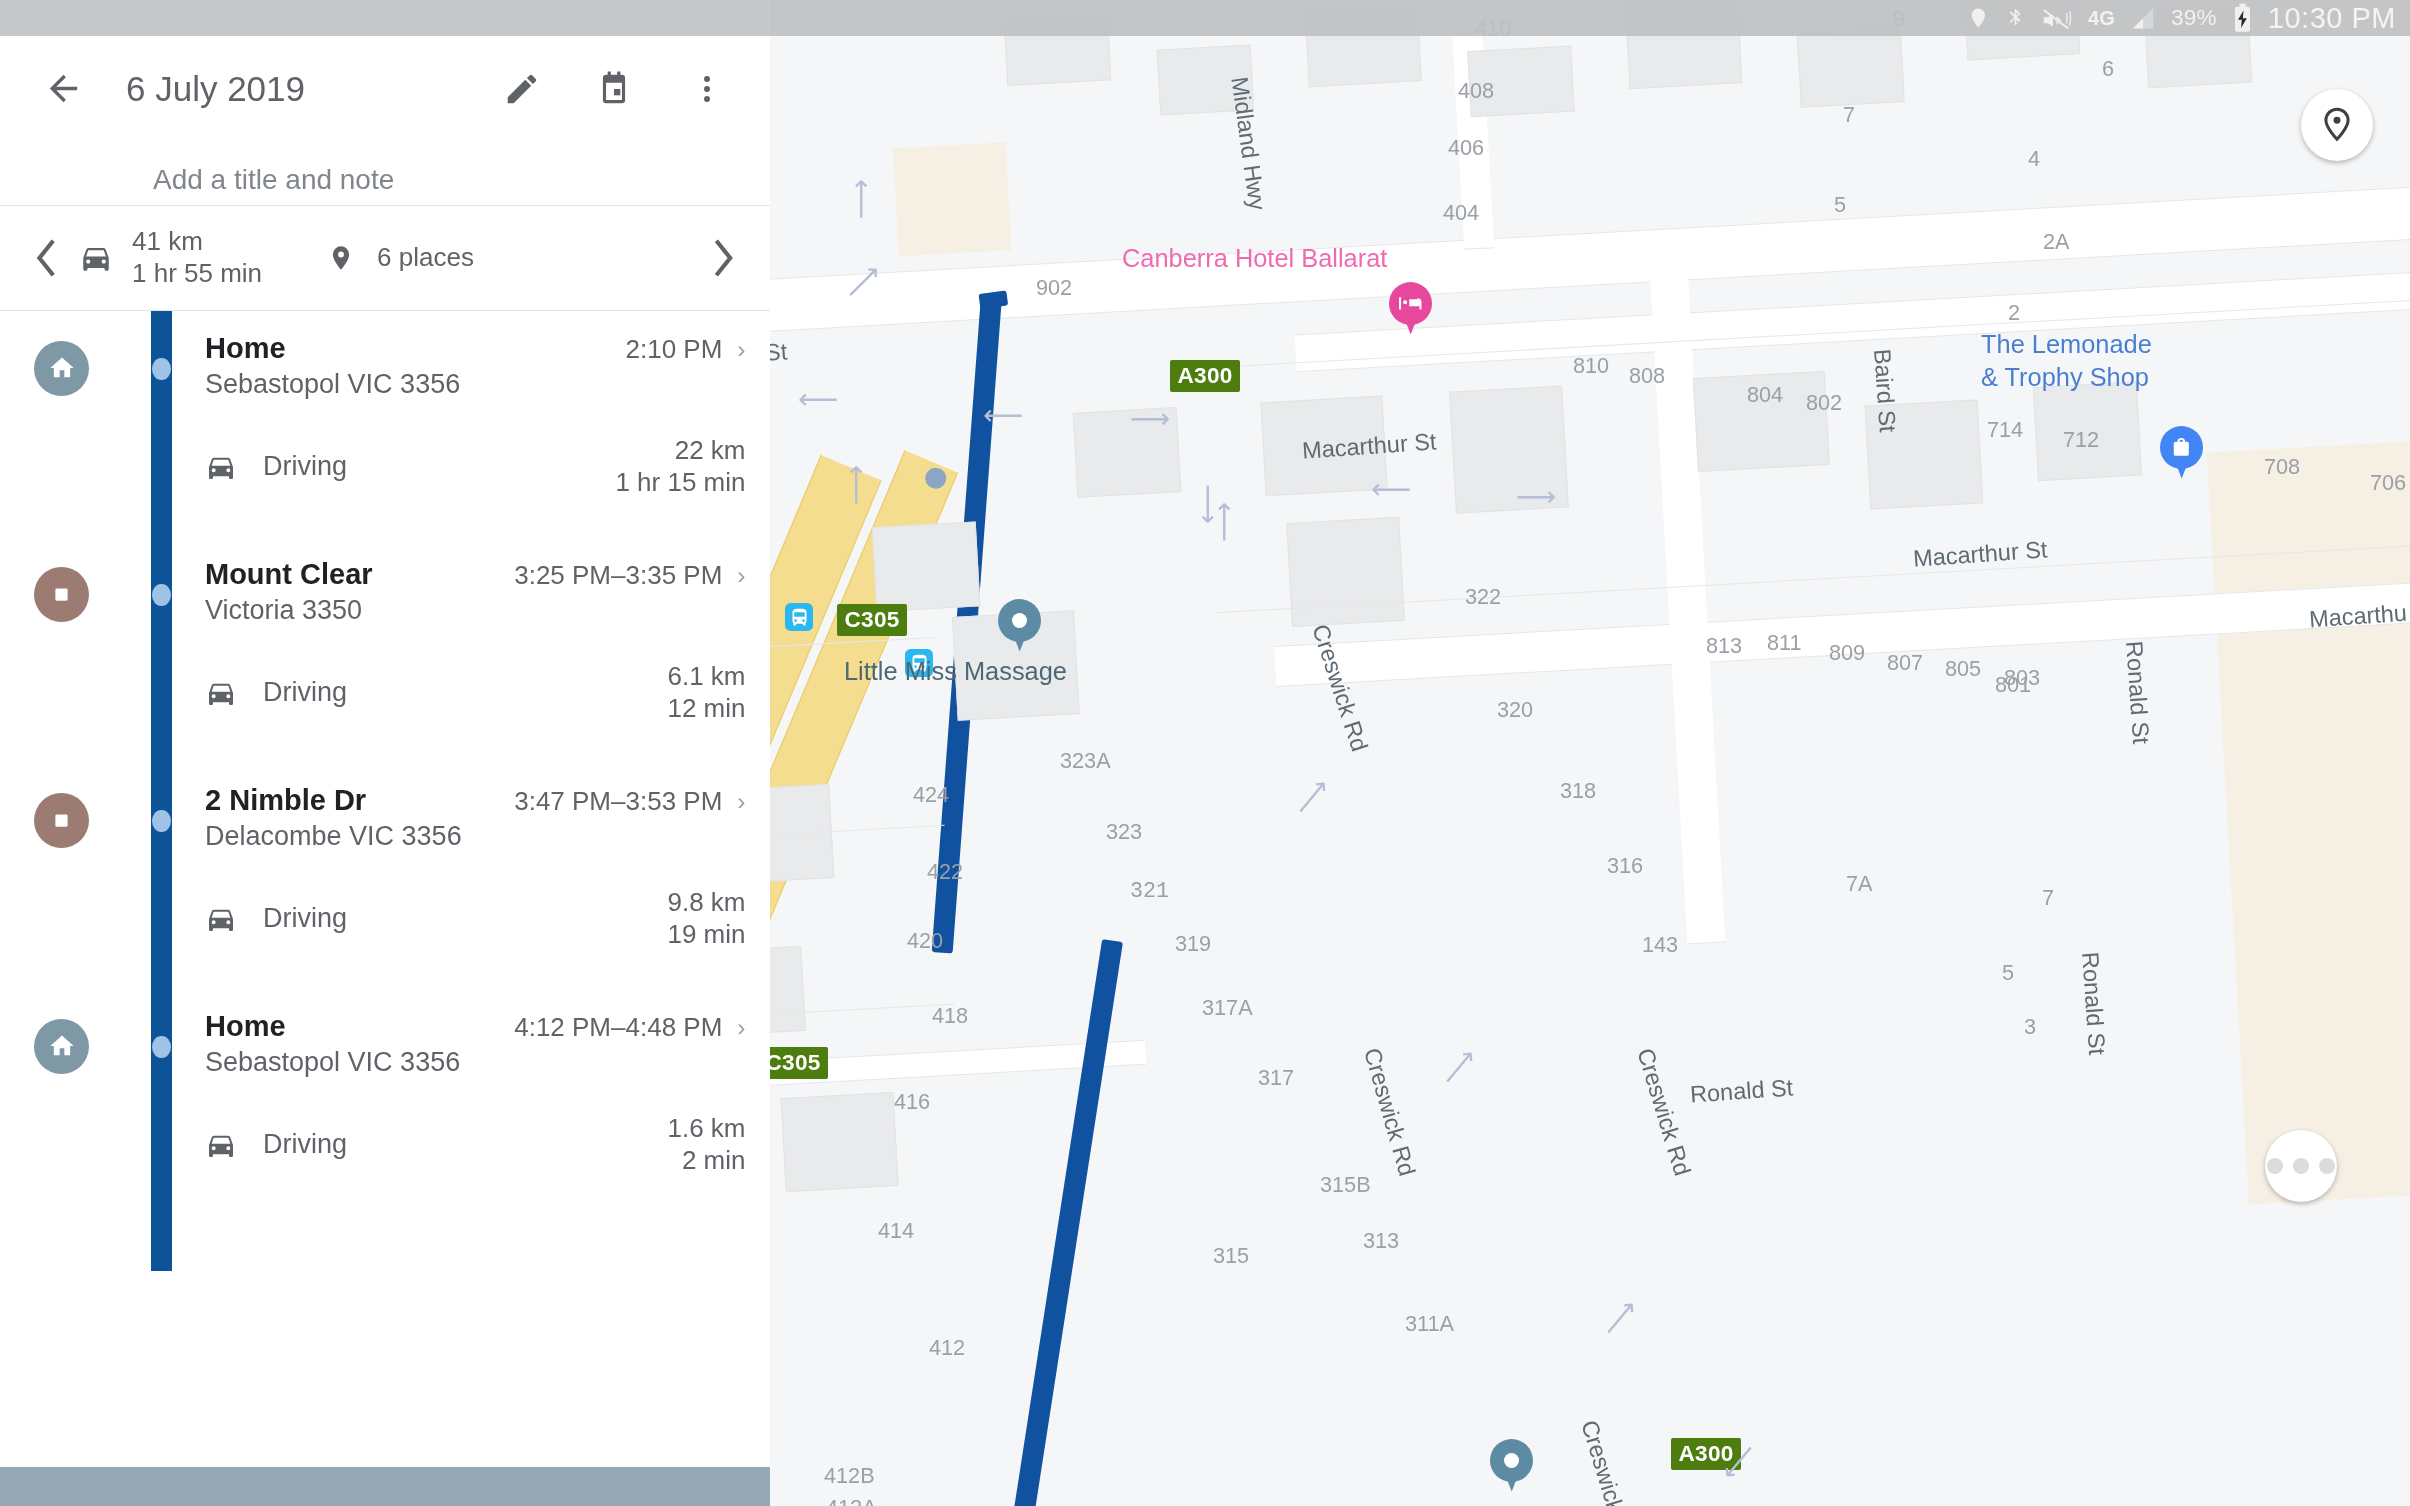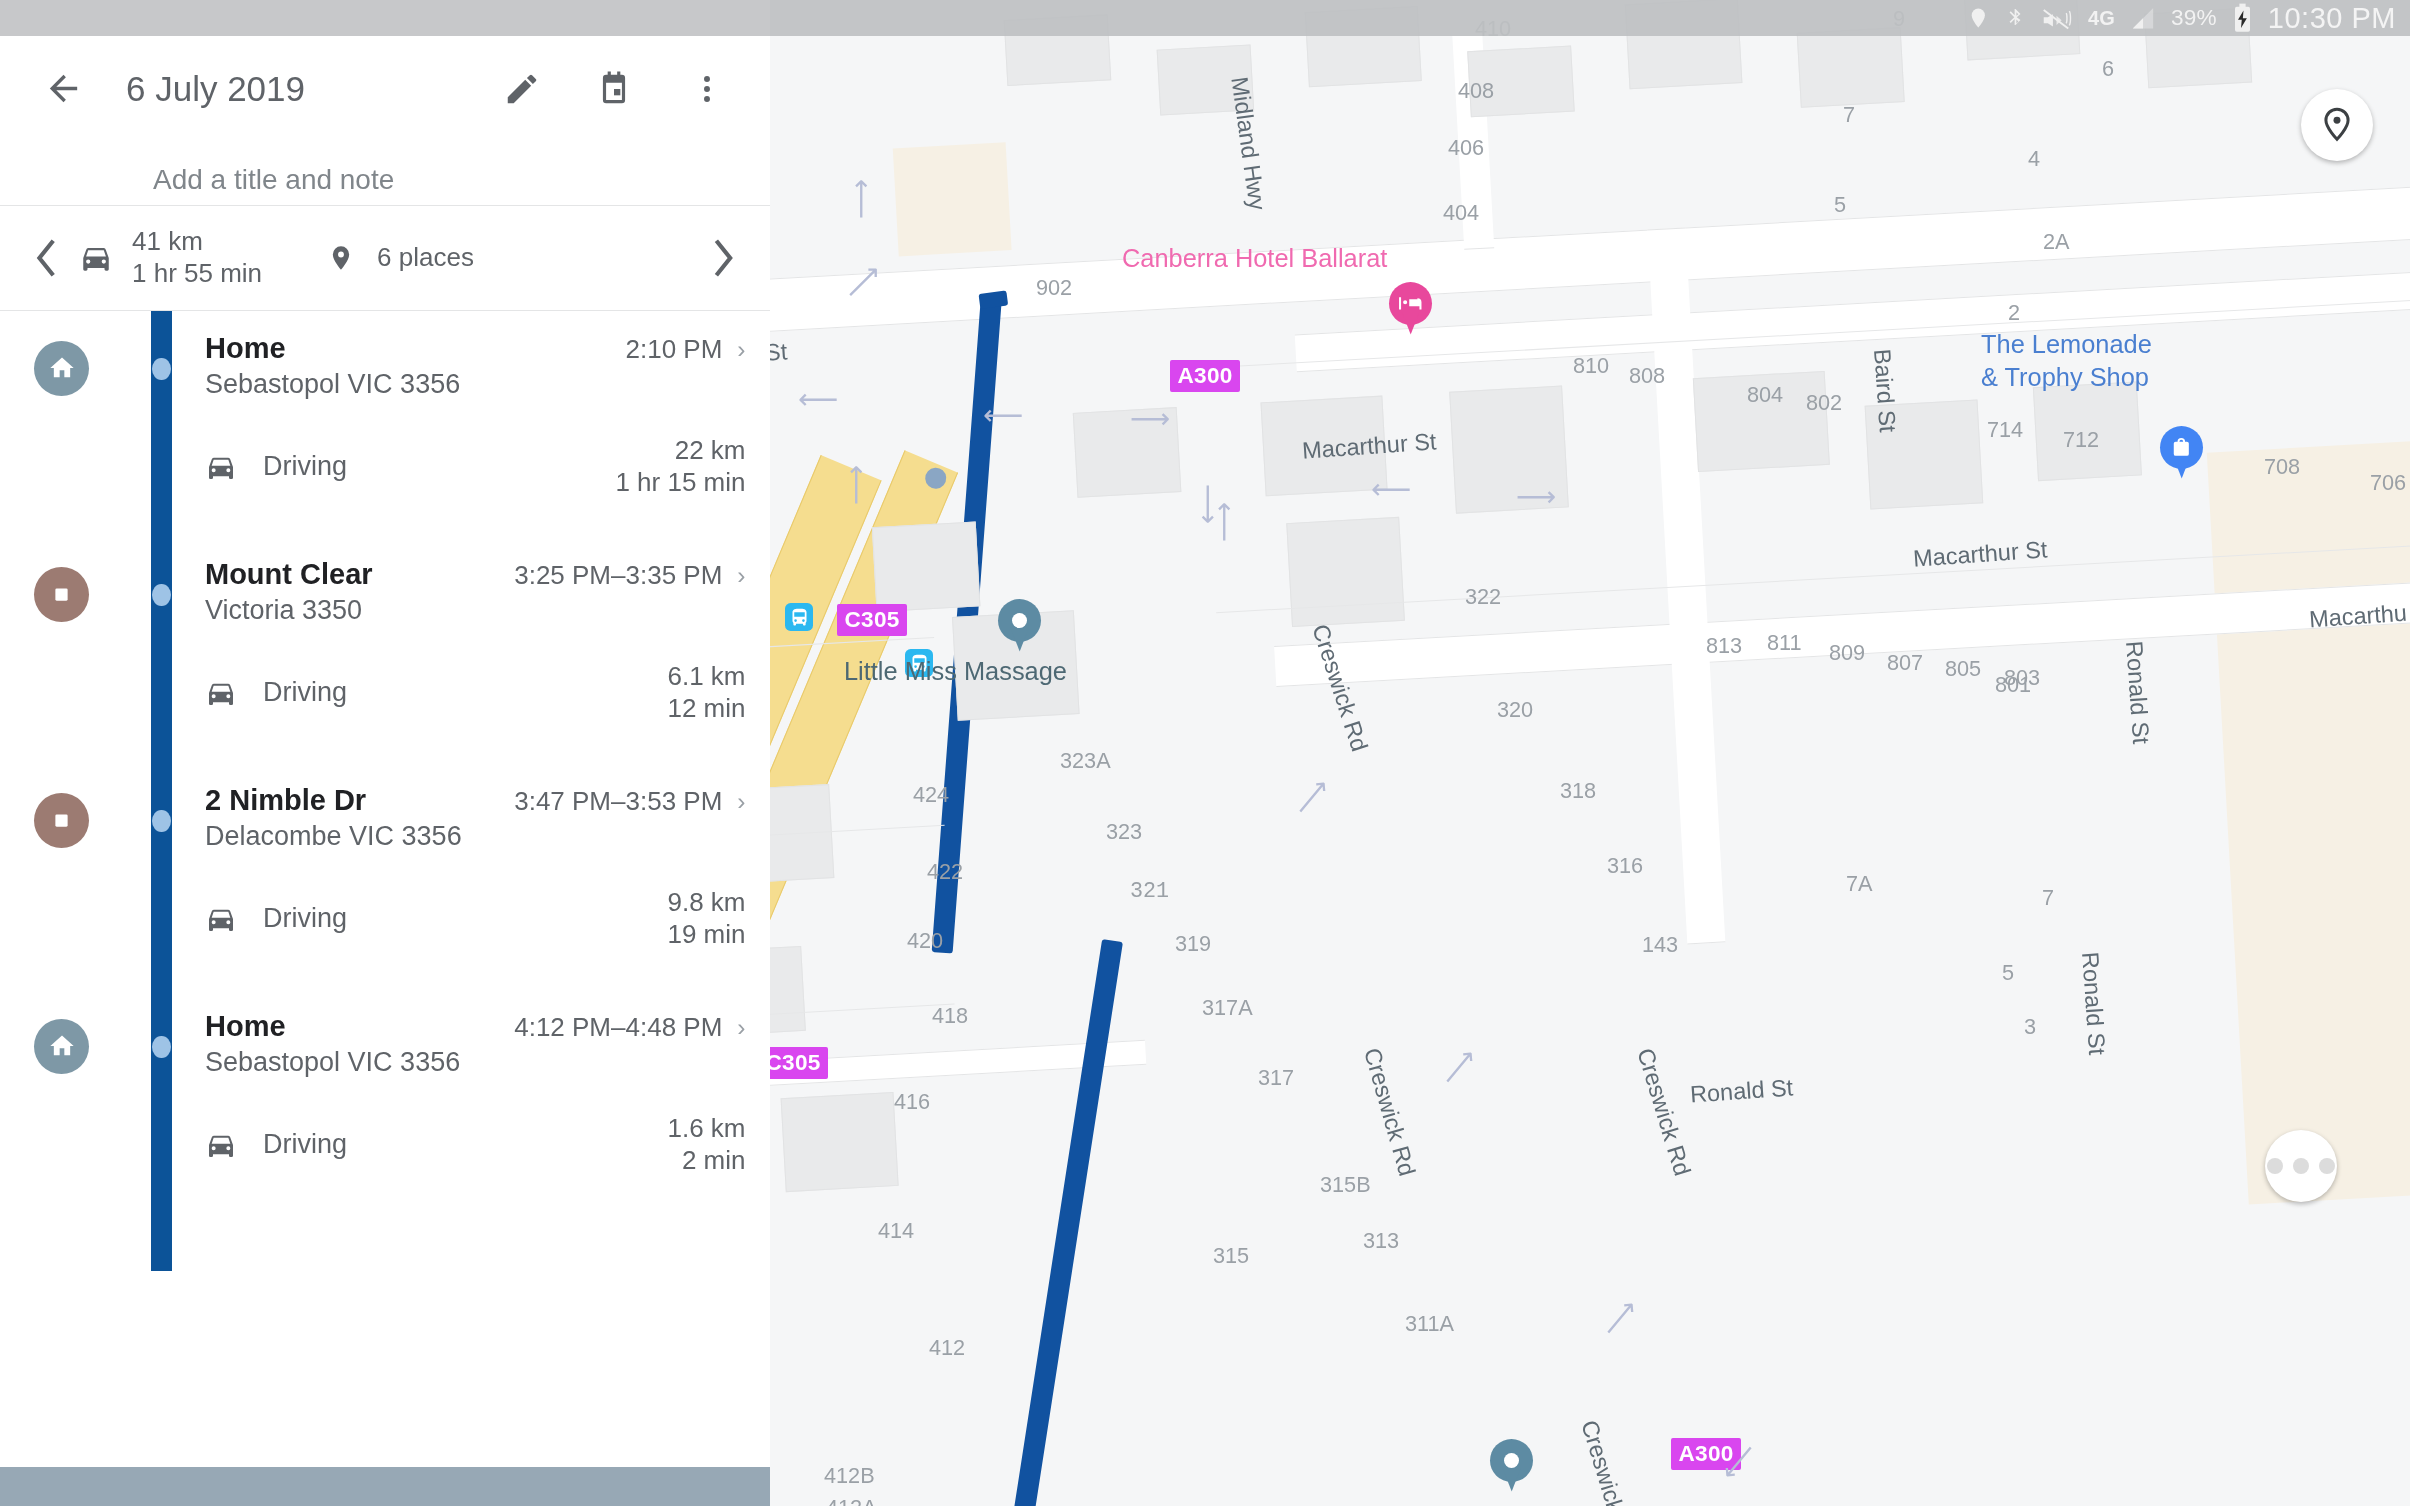--- a/index.html
+++ b/index.html
@@ -38,21 +38,21 @@
   }
   .hwy { position:absolute; background:#f5dd8f; border-left:0.9px solid #e8c96a; border-right:0.9px solid #e8c96a; }
   .roadlbl {
     position:absolute; color:#5f6b74; font-size:23.5px;
     white-space:nowrap; font-family:"Liberation Sans", sans-serif;
   }
   .bldnum {
     position:absolute; color:#9aa0a6; font-size:21.7px; white-space:nowrap;
   }
   .shield {
-    position:absolute; background:#d946ef; color:#fff;
+    position:absolute; background:#4d7c0f; color:#fff;
     font-size:22.6px; font-weight:bold; padding:2.8px 7.5px; border-radius:1.9px;
     letter-spacing:0.3px;
   }
   .busicon {
     position:absolute; width:28px; height:28px; background:#2bb8f0;
     border-radius:5.6px; display:flex; align-items:center; justify-content:center;
   }
   .busicon svg { width:21px; height:21px; fill:#fff; }
   .arrow { position:absolute; color:#b6bdd6; font-size:28px; line-height:1; }
 

